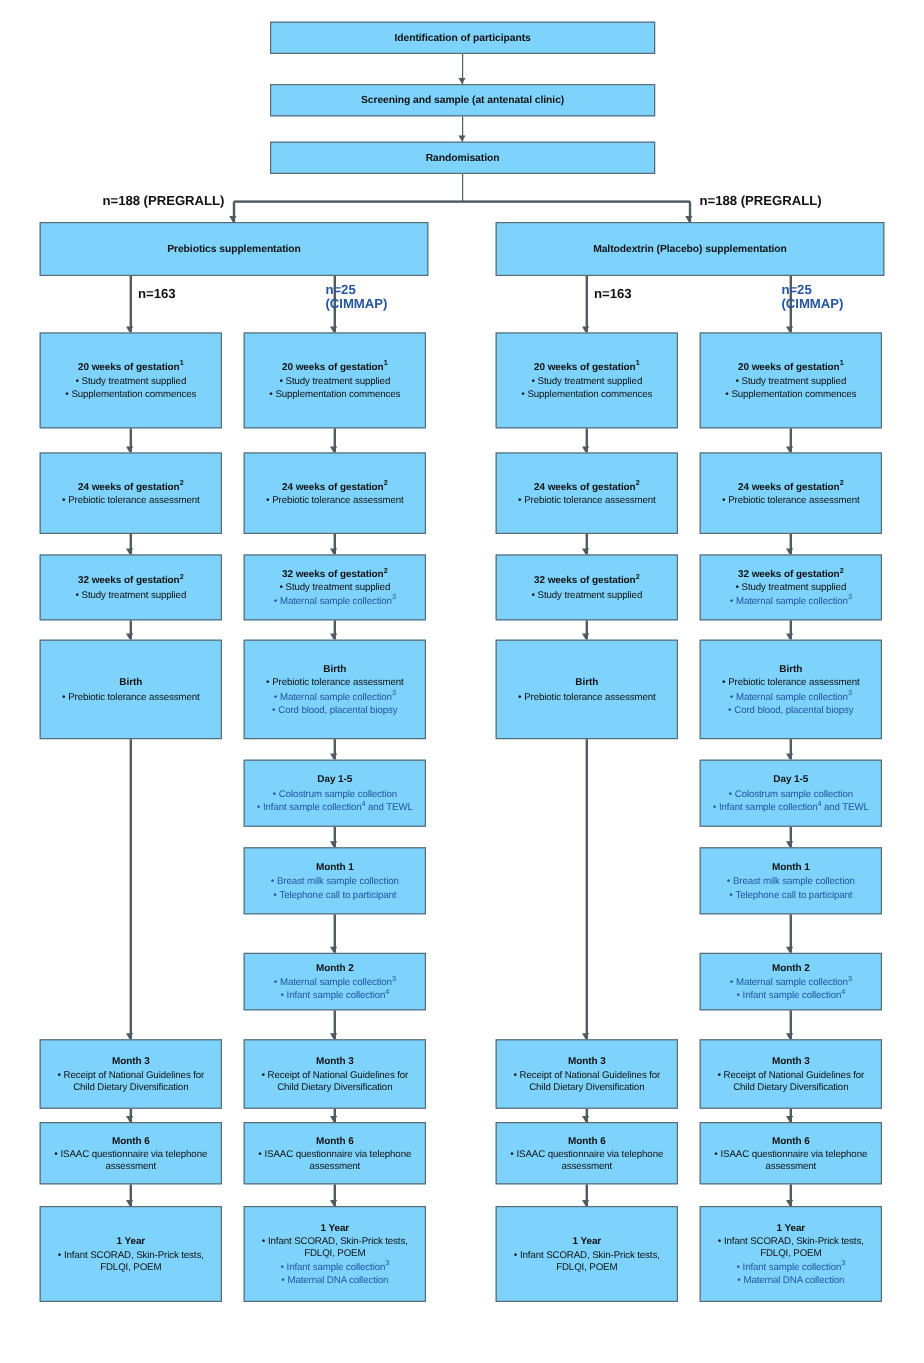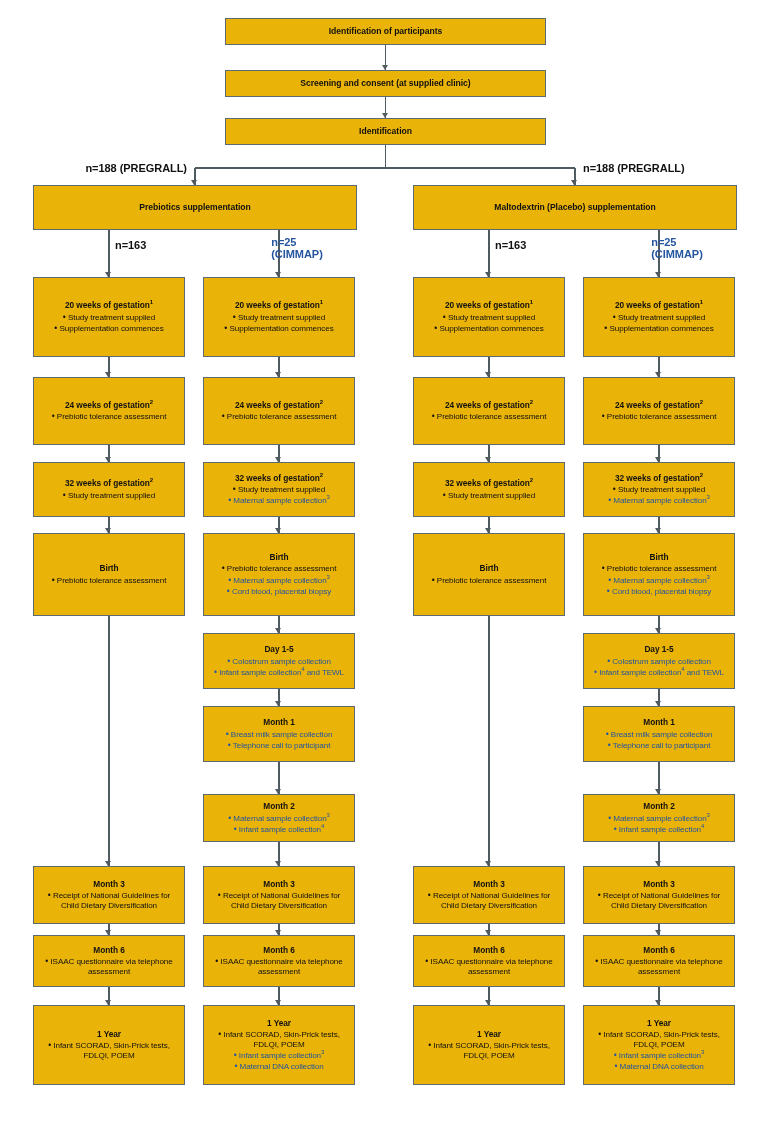--- a/index.html
+++ b/index.html
@@ -6,21 +6,21 @@
   body{
     width:770px;height:1136px;position:relative;overflow:hidden;
     font-family:"Liberation Sans","DejaVu Sans",sans-serif;
     color:#111111;
   }
   #canvas{position:absolute;left:0;top:0;width:770px;height:1136px;}
 
   .box{
     position:absolute;
     box-sizing:border-box;
-    background:#eab308;
+    background:#7dd3fc;
     border:1.3px solid #5d6a72;
     display:flex;
     flex-direction:column;
     align-items:center;
     justify-content:center;
     text-align:center;
     padding:3px 4px;
     line-height:1.22;
   }
   .box .ttl{
@@ -60,24 +60,24 @@
   .nlabel.blue{color:#24559e;text-align:left;line-height:1.12;}
 </style>
 </head>
 <body>
 
 <div id="canvas">
     <div class="box" style="left: 225px; top: 18px; width: 321px; height: 27px;">
       <div class="ttl" style="font-weight: bold; font-size: 8.6px; margin-bottom: 0px;">Identification of participants</div>
     </div>
     <div class="box" style="left: 225px; top: 70px; width: 321px; height: 27px;">
-      <div class="ttl" style="font-weight: bold; font-size: 8.6px; margin-bottom: 0px;">Screening and consent (at supplied clinic)</div>
+      <div class="ttl" style="font-weight: bold; font-size: 8.6px; margin-bottom: 0px;">Screening and sample (at antenatal clinic)</div>
     </div>
     <div class="box" style="left: 225px; top: 118px; width: 321px; height: 27px;">
-      <div class="ttl" style="font-weight: bold; font-size: 8.6px; margin-bottom: 0px;">Identification</div>
+      <div class="ttl" style="font-weight: bold; font-size: 8.6px; margin-bottom: 0px;">Randomisation</div>
     </div>
     <div class="vline" style="left: 384.85px; top: 45px; height: 25px;"></div>
     <div class="arrowhead" style="left: 381.9px; top: 64.8px;"></div>
     <div class="vline" style="left: 384.85px; top: 97px; height: 21px;"></div>
     <div class="arrowhead" style="left: 381.9px; top: 112.8px;"></div>
     <div class="vline" style="left: 384.85px; top: 145px; height: 23px;"></div>
     <div class="hline" style="left: 195px; top: 167.35px; width: 380px;"></div>
     <div class="vline" style="left: 194.35px; top: 168px; height: 17px;"></div>
     <div class="arrowhead" style="left: 191.4px; top: 179.8px;"></div>
     <div class="vline" style="left: 574.35px; top: 168px; height: 17px;"></div>

